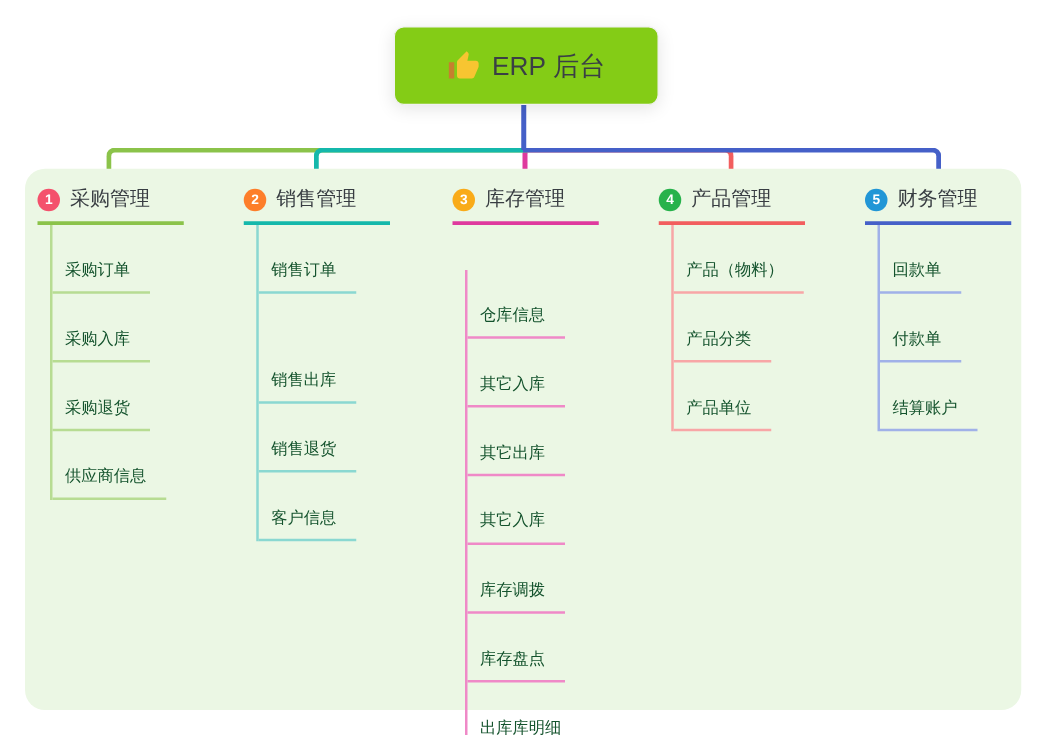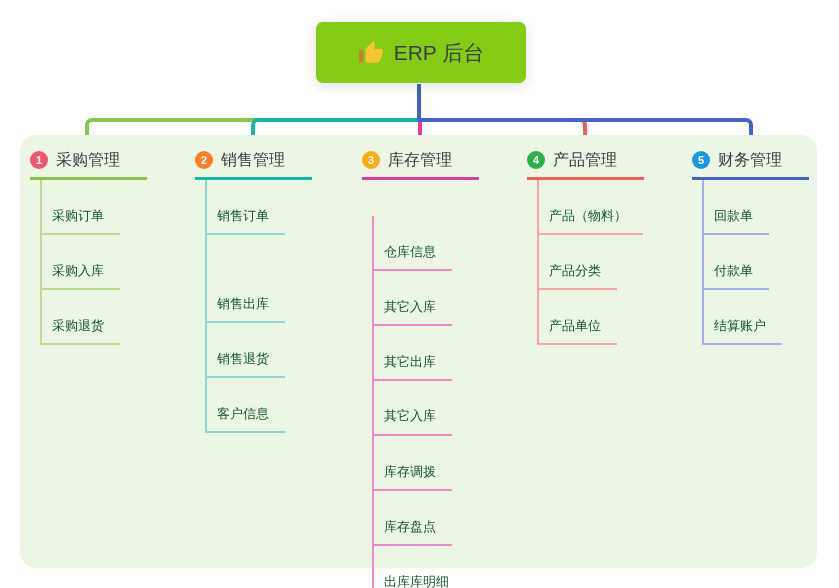--- a/index.html
+++ b/index.html
@@ -79,20 +79,21 @@
   <div id="branches">
   <div class="branch" style="left: 30px;">
     <div class="branch-header" style="border-bottom-color: rgb(139, 195, 74);">
       <span class="badge" style="background: rgb(244, 81, 108);">1</span>
       <span class="branch-label">采购管理</span>
     </div>
     <div class="children" style="border-left-color: rgb(183, 220, 146);">
           <div class="child" style="border-bottom-color: rgb(183, 220, 146);">采购订单</div>
           <div class="child" style="border-bottom-color: rgb(183, 220, 146); text-align: center;">采购入库</div>
           <div class="child" style="border-bottom-color: rgb(183, 220, 146);">采购退货</div>
+          <div class="child" style="border-bottom-color: rgb(183, 220, 146);">供应商信息</div>
         </div>
   </div>
 
   <div class="branch" style="left: 195px;">
     <div class="branch-header" style="border-bottom-color: rgb(20, 184, 171);">
       <span class="badge" style="background: rgb(253, 126, 42);">2</span>
       <span class="branch-label">销售管理</span>
     </div>
     <div class="children" style="border-left-color: rgb(138, 216, 209);">
           <div class="child" style="border-bottom-color: rgb(138, 216, 209);">销售订单</div>

